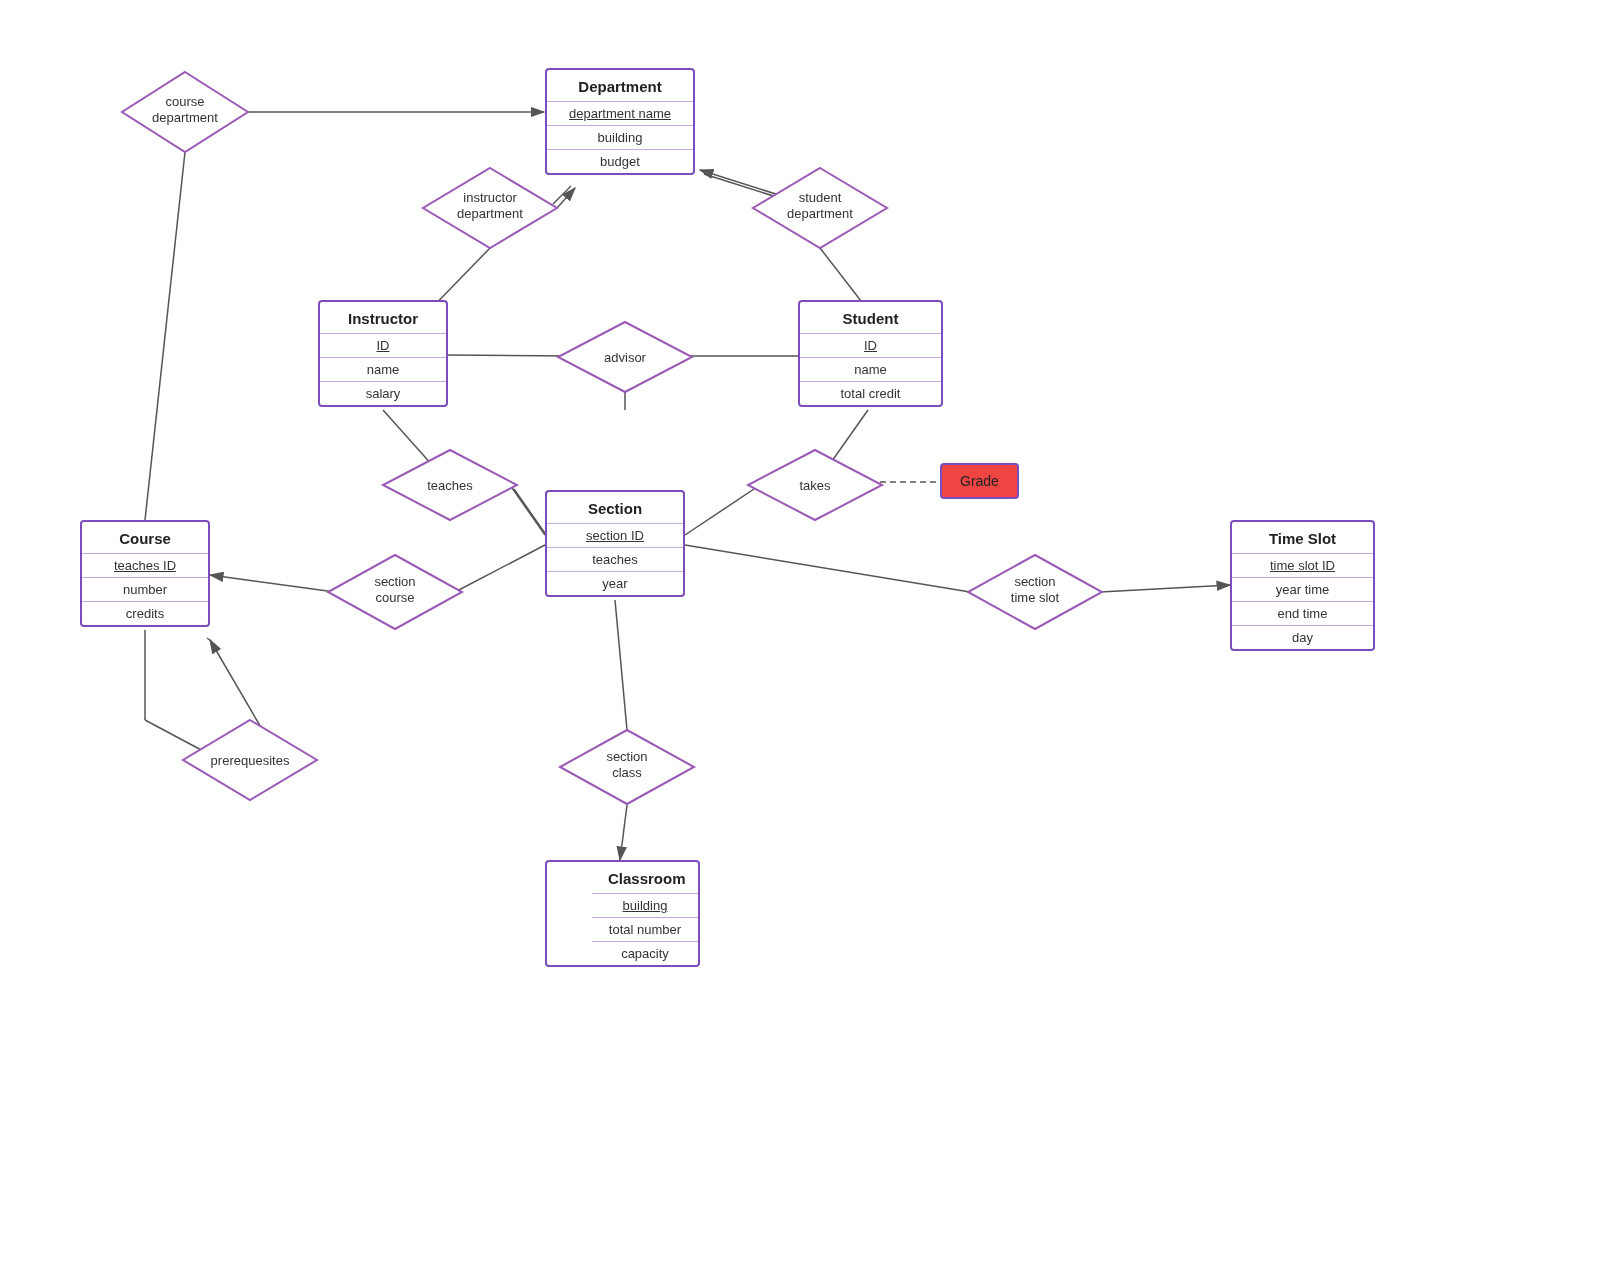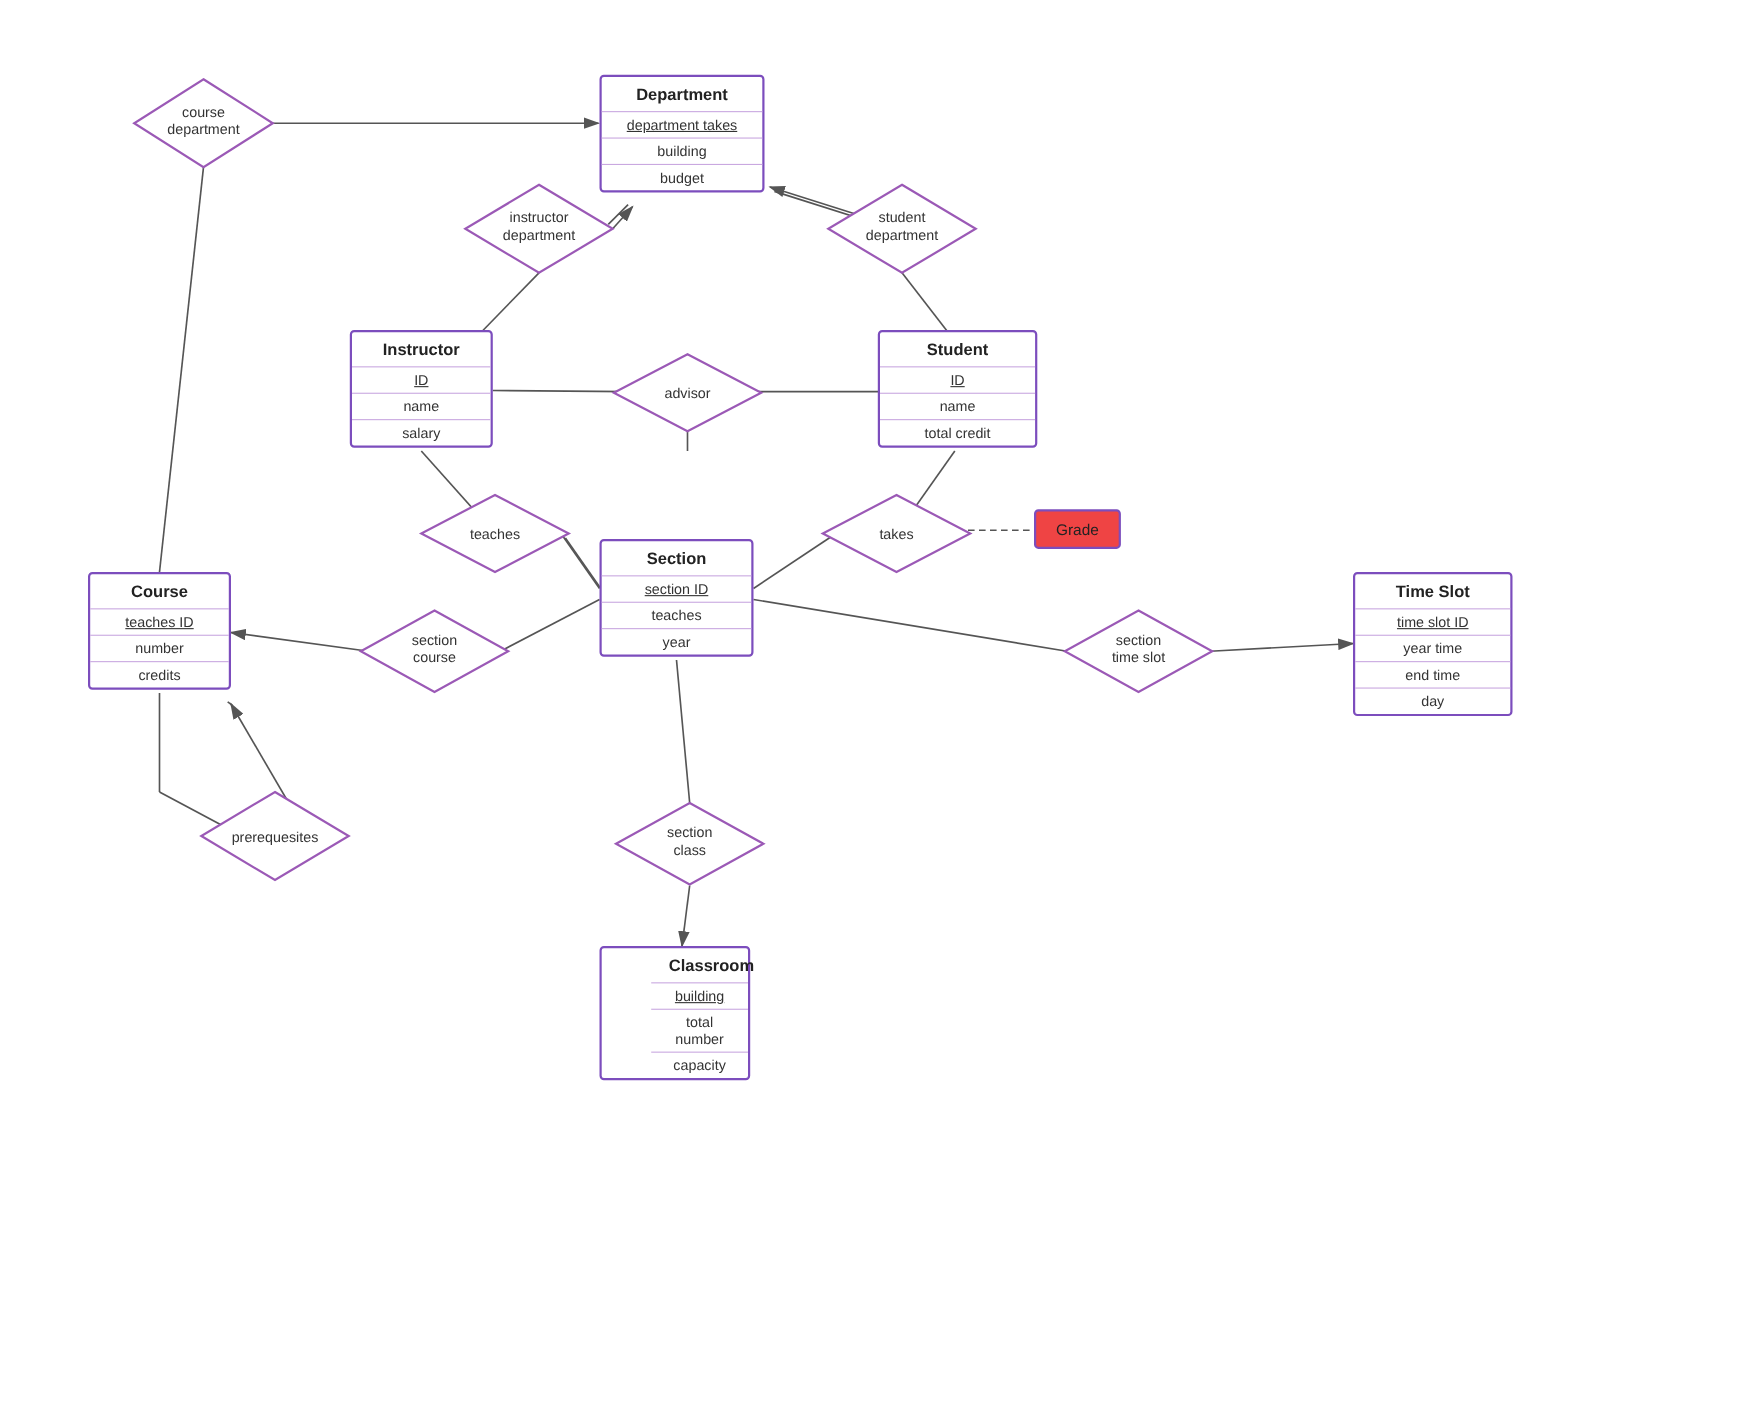--- a/index.html
+++ b/index.html
@@ -144,21 +144,21 @@
   <polygon points="1035,555 1102,592 1035,629 968,592" fill="white" stroke="#9b59b6" stroke-width="2"></polygon>
   <text x="1035" y="586" text-anchor="middle" font-size="13" fill="#333">section</text>
   <text x="1035" y="602" text-anchor="middle" font-size="13" fill="#333">time slot</text>
 
   <polygon points="250,720 317,760 250,800 183,760" fill="white" stroke="#9b59b6" stroke-width="2"></polygon>
   <text x="250" y="765" text-anchor="middle" font-size="13" fill="#333">prerequesites</text>
 </svg>
 
 <div class="entity-box" style="left:545px; top:68px; width:150px;">
   <div class="entity-title">Department</div>
-  <div class="entity-attr pk">department takes</div>
+  <div class="entity-attr pk">department name</div>
   <div class="entity-attr">building</div>
   <div class="entity-attr">budget</div>
 </div>
 
 <div class="entity-box" style="left:318px; top:300px; width:130px;">
   <div class="entity-title">Instructor</div>
   <div class="entity-attr pk">ID</div>
   <div class="entity-attr">name</div>
   <div class="entity-attr">salary</div>
 </div>
@@ -177,21 +177,21 @@
   <div class="entity-attr">year</div>
 </div>
 
 <div class="entity-box" style="left:80px; top:520px; width:130px;">
   <div class="entity-title">Course</div>
   <div class="entity-attr pk">teaches ID</div>
   <div class="entity-attr">number</div>
   <div class="entity-attr">credits</div>
 </div>
 
-<div class="entity-box" style="left:545px; top:860px; width:137px;padding-left:45px;">
+<div class="entity-box" style="left:545px; top:860px; width:155px;padding-left:45px;">
   <div class="entity-title">Classroom</div>
   <div class="entity-attr pk">building</div>
   <div class="entity-attr">total number</div>
   <div class="entity-attr">capacity</div>
 </div>
 
 <div class="entity-box" style="left:1230px; top:520px; width:145px;">
   <div class="entity-title">Time Slot</div>
   <div class="entity-attr pk">time slot ID</div>
   <div class="entity-attr">year time</div>

